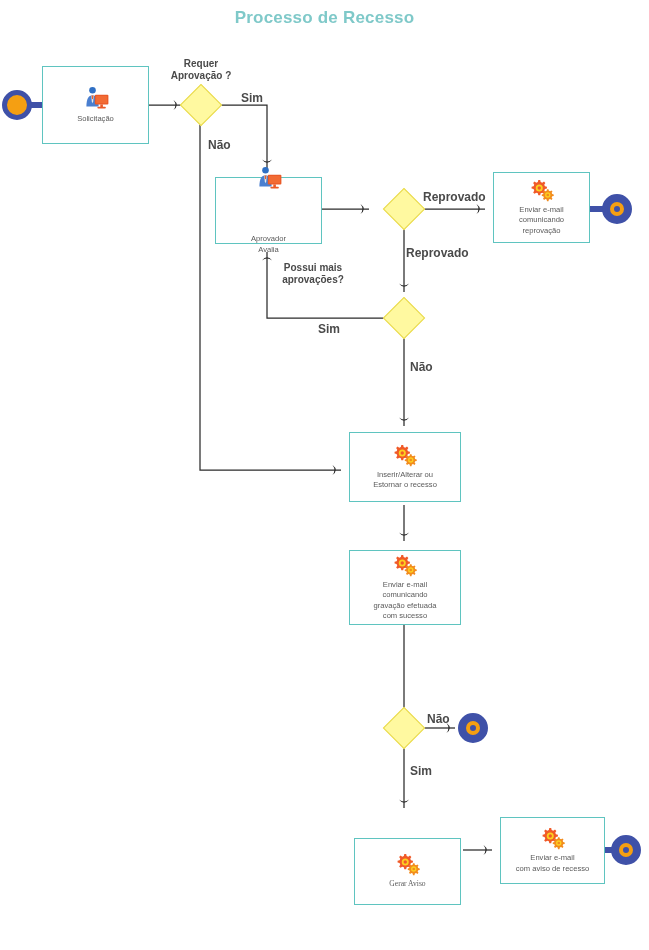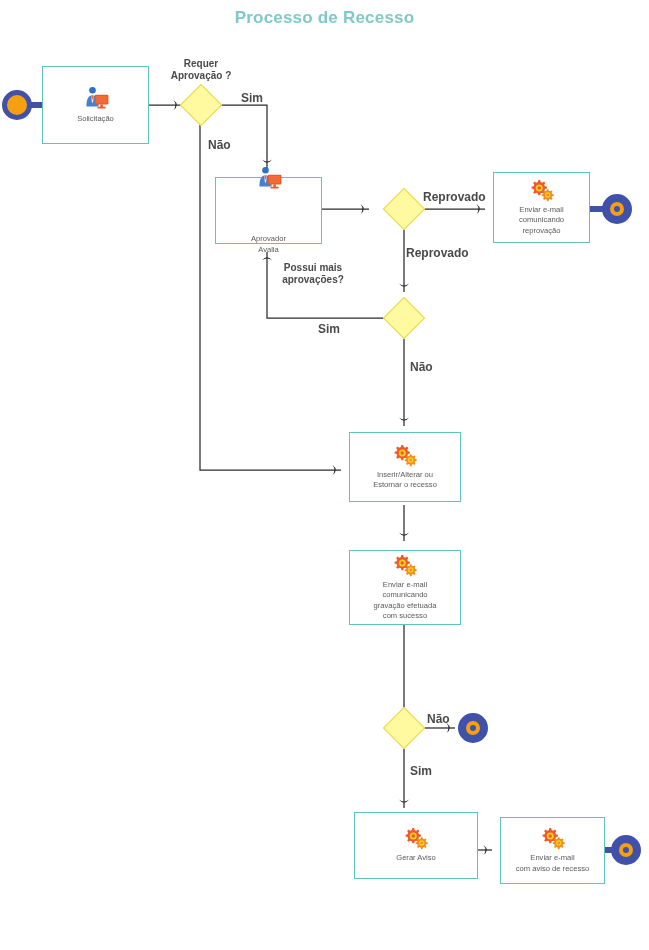--- a/index.html
+++ b/index.html
@@ -261,21 +261,21 @@
         <circle cx="20.75" cy="15.95" r="2.7" fill="#fcd021"></circle>
         <circle cx="20.75" cy="15.95" r="1.3" fill="#f28c1e"></circle>
       </svg>
     </div>
     <div class="task-label">Enviar e-mail
 comunicando
 gravação efetuada
 com sucesso</div>
   </div>
 
-  <div class="task" style="left:354px; top:812px; width:124px; height:67px;">
+  <div class="task" style="left:354px; top:838px; width:107px; height:67px;font-family:Liberation Serif, serif;">
     <div class="icon-wrap">
       <svg width="30" height="24" viewBox="0 0 30 24" xmlns="http://www.w3.org/2000/svg">
         <g fill="#f05a28">
           <path d="M11.3,1.0 l1.9,0 l0.45,2.0 l1.6,0.67 l1.75,-1.1 l1.35,1.35 l-1.1,1.75 l0.67,1.6 l2.0,0.45 l0,1.9 l-2.0,0.45 l-0.67,1.6 l1.1,1.75 l-1.35,1.35 l-1.75,-1.1 l-1.6,0.67 l-0.45,2.0 l-1.9,0 l-0.45,-2.0 l-1.6,-0.67 l-1.75,1.1 l-1.35,-1.35 l1.1,-1.75 l-0.67,-1.6 l-2.0,-0.45 l0,-1.9 l2.0,-0.45 l0.67,-1.6 l-1.1,-1.75 l1.35,-1.35 l1.75,1.1 l1.6,-0.67 Z"></path>
         </g>
         <circle cx="12.25" cy="9.0" r="3.5" fill="#fcd021"></circle>
         <circle cx="12.25" cy="9.0" r="1.7" fill="#f05a28"></circle>
         <g fill="#f28c1e">
           <path d="M20.0,10.2 l1.5,0 l0.35,1.55 l1.25,0.52 l1.35,-0.85 l1.05,1.05 l-0.85,1.35 l0.52,1.25 l1.55,0.35 l0,1.5 l-1.55,0.35 l-0.52,1.25 l0.85,1.35 l-1.05,1.05 l-1.35,-0.85 l-1.25,0.52 l-0.35,1.55 l-1.5,0 l-0.35,-1.55 l-1.25,-0.52 l-1.35,0.85 l-1.05,-1.05 l0.85,-1.35 l-0.52,-1.25 l-1.55,-0.35 l0,-1.5 l1.55,-0.35 l0.52,-1.25 l-0.85,-1.35 l1.05,-1.05 l1.35,0.85 l1.25,-0.52 Z"></path>
         </g>

